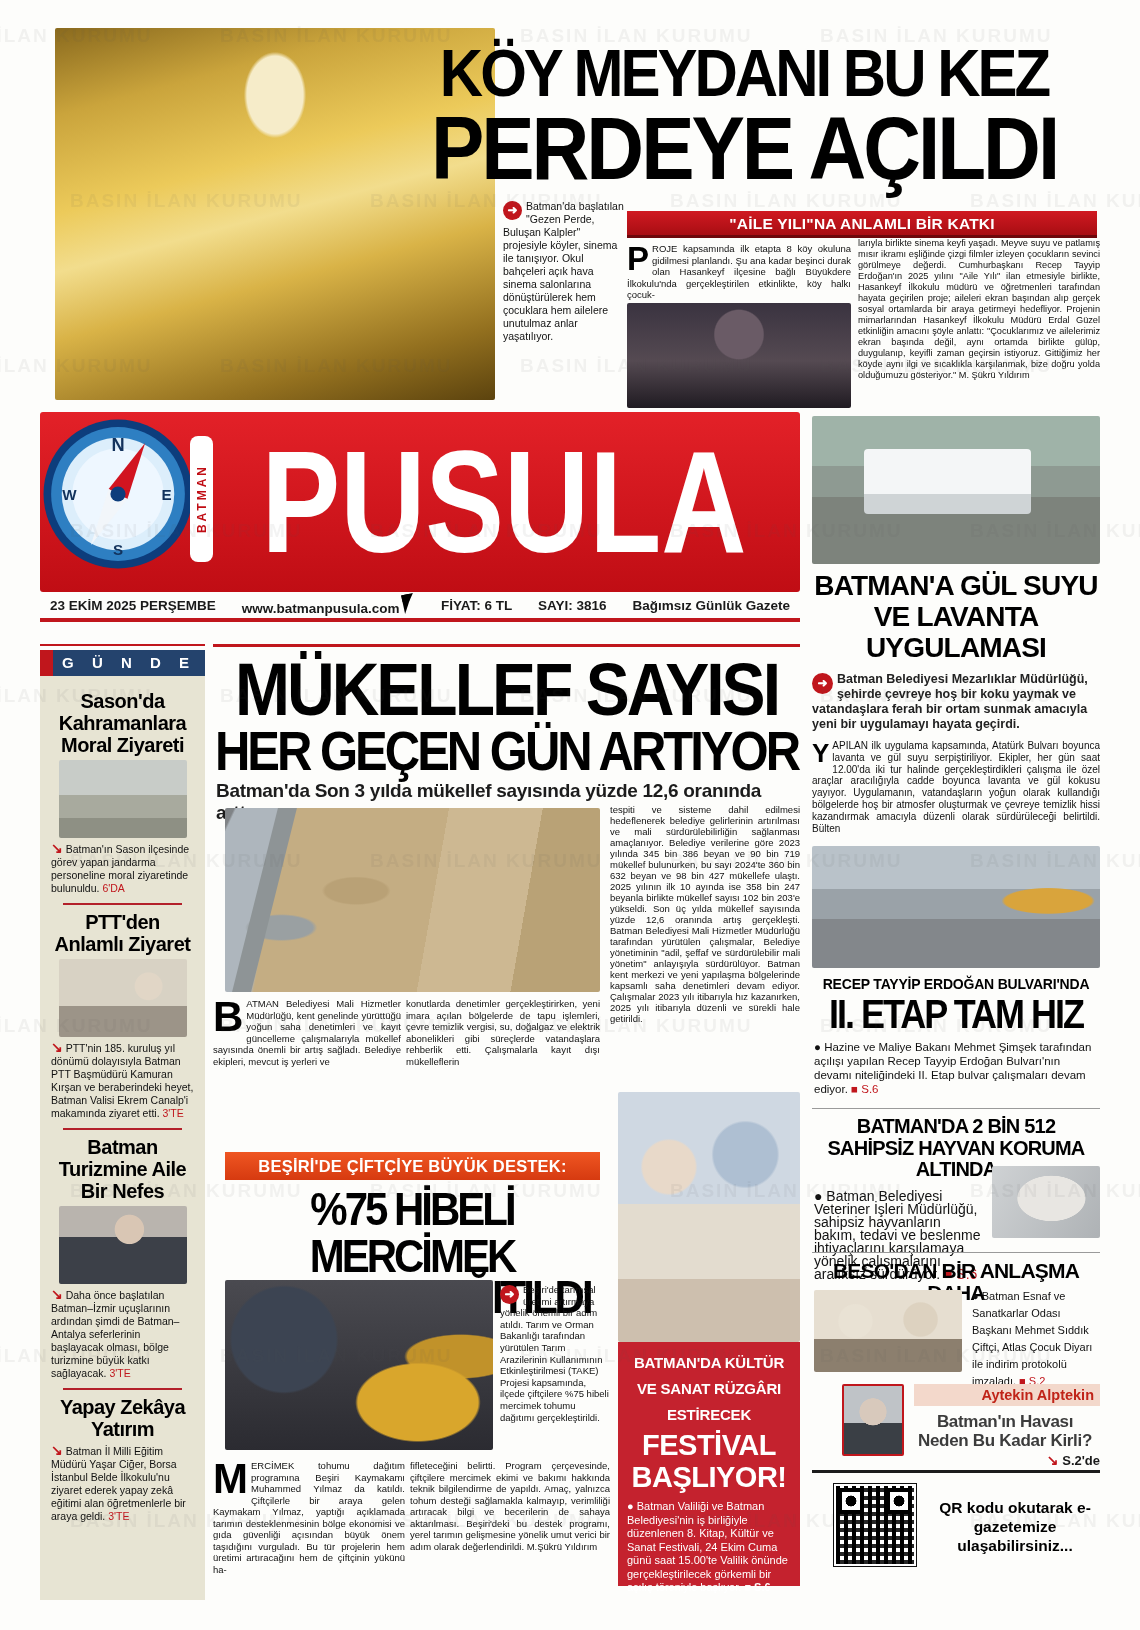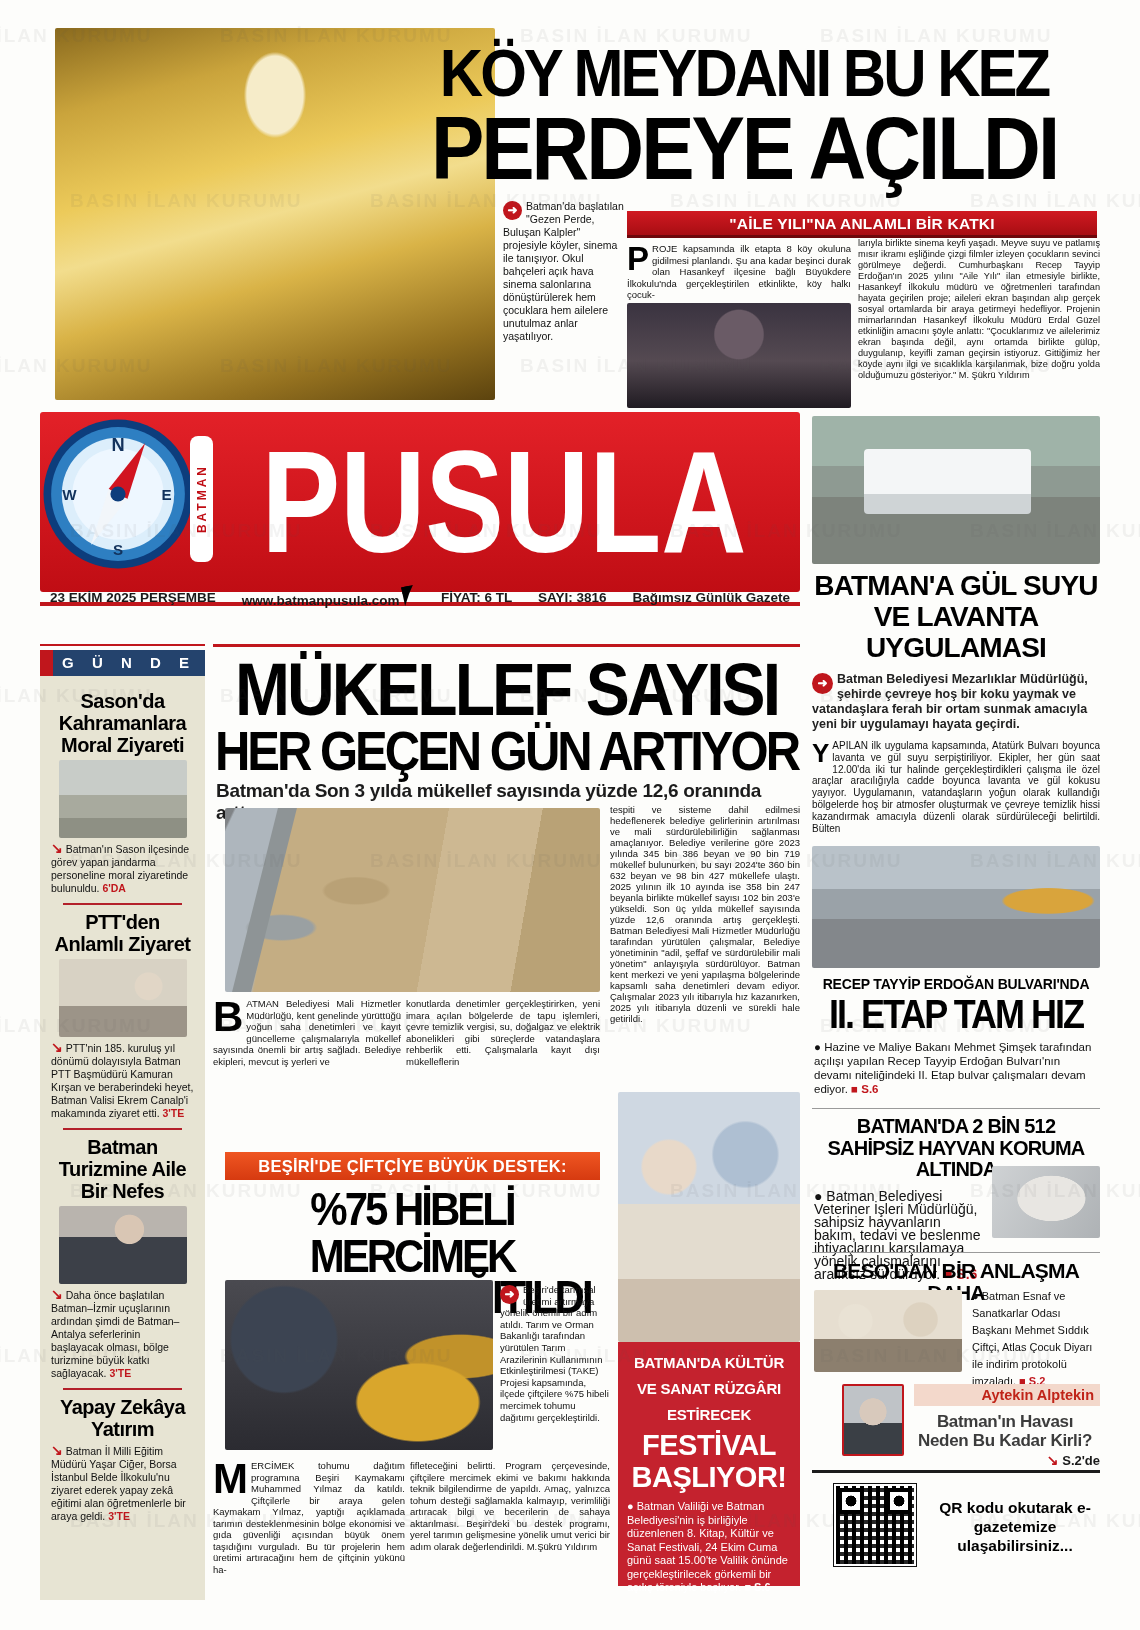--- a/index.html
+++ b/index.html
@@ -88,21 +88,21 @@
      color:#1a1a1a;border-bottom:4px solid #c0161c;padding:0 10px;}
   
   #gundem-bar{background:#24436d;color:#fff;font-weight:bold;font-size:15px;letter-spacing:7px;
      text-align:center;line-height:26px;border-left:13px solid #c0161c;}
   #sidebar-panel{background:#e7e4d3;padding:8px 9px;overflow:hidden;}
   .side-title{font-weight:bold;font-size:20px;line-height:22px;text-align:center;letter-spacing:-.5px;
      margin:6px 0 4px;color:#000;}
   .side-photo{height:78px;width:128px;margin:4px auto;position:relative;border-radius:2px;}
   .side-text{font-size:10.5px;line-height:13px;margin:4px 2px 8px;}
   .jump-arrow{color:#c0161c;font-weight:bold;font-size:14px;}
-  .pageref{color:#c0161c;font-weight:bold;}
+  .pageref{color:#c0161c;font-weight:normal;}
   .side-div{border-top:2px solid #b3202a;margin:8px 14px 6px;}
   
   .red-rule{background:#c0161c;}
   #main-h1{font-size:66px;}
   #main-h2{font-size:49px;}
   #main-sub{font-size:19px;font-weight:bold;color:#1c1c1c;letter-spacing:-.3px;}
   .orangebar{background:linear-gradient(#ef5622,#d63a10);color:#fff;font-weight:bold;font-size:16.5px;
      text-align:center;line-height:28px;letter-spacing:.2px;}
   #lentil-h .l{font-size:42px;}
   
@@ -226,21 +226,21 @@
     </g>
     <circle cx="50" cy="50" r="5" fill="#0d3d7c"></circle>
   </svg>
 
   <div id="batman-strip" class="abs" style="left:190px;top:436px;width:23px;height:126px;" data-name="brand-city-strip">
     <span data-name="brand-city-label">BATMAN</span>
   </div>
 
   <div id="brand-text" class="abs" style="left:216px;top:428px;width:576px;height:156px;" data-name="brand-logo-text">PUSULA</div>
 
-  <div id="info-bar" class="abs" style="left:40px;top:592px;width:760px;height:14px;align-items:center;" data-name="masthead-info-bar">
+  <div id="info-bar" class="abs" style="left:40px;top:592px;width:760px;height:30px;align-items:center;" data-name="masthead-info-bar">
     <span data-name="edition-date">23 EKİM 2025 PERŞEMBE</span>
     <span data-name="website-wrap">
       <span data-name="website-link">www.batmanpusula.com</span>
       <span class="cursor" data-name="mouse-cursor"></span>
     </span>
     <span data-name="price-label">FİYAT: 6 TL</span>
     <span data-name="issue-number">SAYI: 3816</span>
     <span data-name="tagline">Bağımsız Günlük Gazete</span>
   </div>
 

